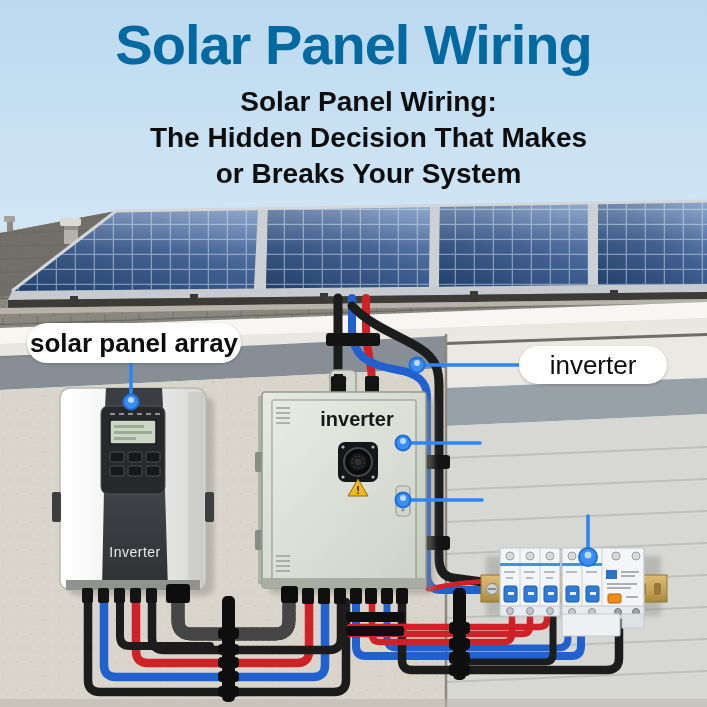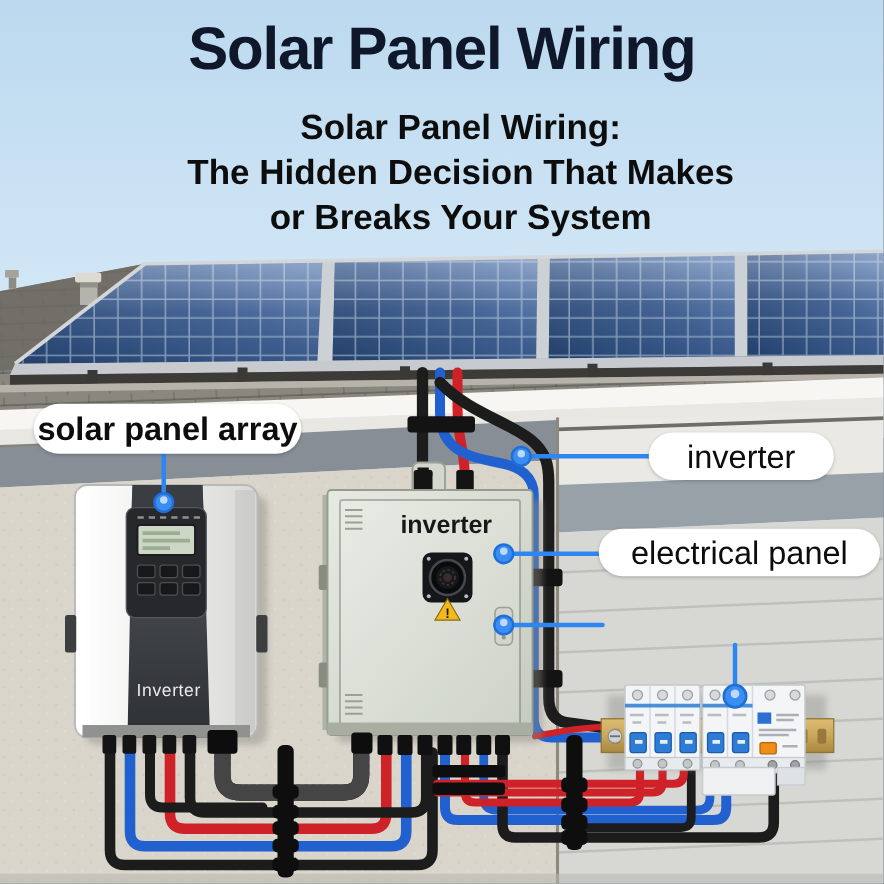--- a/index.html
+++ b/index.html
@@ -1,21 +1,21 @@
 <!DOCTYPE html>
 <html><head>
 <meta charset="utf-8">
 <style>
   html,body{margin:0;padding:0;background:#222;}
   .stage{position:relative;width:707px;height:707px;overflow:hidden;
          font-family:"Liberation Sans",sans-serif;background:#c6e0f3;}
   .stage svg{position:absolute;left:0;top:0;}
   svg text{font-family:"Liberation Sans",sans-serif;}
   .title{position:absolute;left:0;top:12px;width:707px;text-align:center;
-         font-size:48px;font-weight:bold;color:#0f172a;letter-spacing:-1px;}
+         font-size:56px;font-weight:bold;color:#0369a1;letter-spacing:-1px;}
   .subtitle{position:absolute;left:15px;top:84px;width:707px;text-align:center;
          font-size:28px;font-weight:bold;color:#0d0d0d;line-height:36px;}
   .pill{position:absolute;background:#ffffff;border-radius:21px;
         display:flex;align-items:center;justify-content:center;
         font-size:26px;color:#0d0d0d;box-shadow:0 1px 3px rgba(0,0,0,.22);
         white-space:nowrap;}
   #pill-solar{left:27px;top:323px;width:214px;height:40px;font-weight:bold;}
   #pill-inverter{left:519px;top:346px;width:148px;height:38px;}
   #pill-electrical{left:479px;top:423px;width:225px;height:38px;}
   #pill-breakers{left:481px;top:479px;width:215px;height:38px;}
@@ -427,16 +427,13 @@
     <div>The Hidden Decision That Makes</div>
     <div>or Breaks Your System</div>
   </div>
 
   <div class="pill" id="pill-solar">
     <span>solar panel array</span>
   </div>
   <div class="pill" id="pill-inverter">
     <span>inverter</span>
   </div>
-  <div class="pill" id="pill-electrical">
-    <span>electrical panel</span>
-  </div>
 </div>
 
 </body></html>

